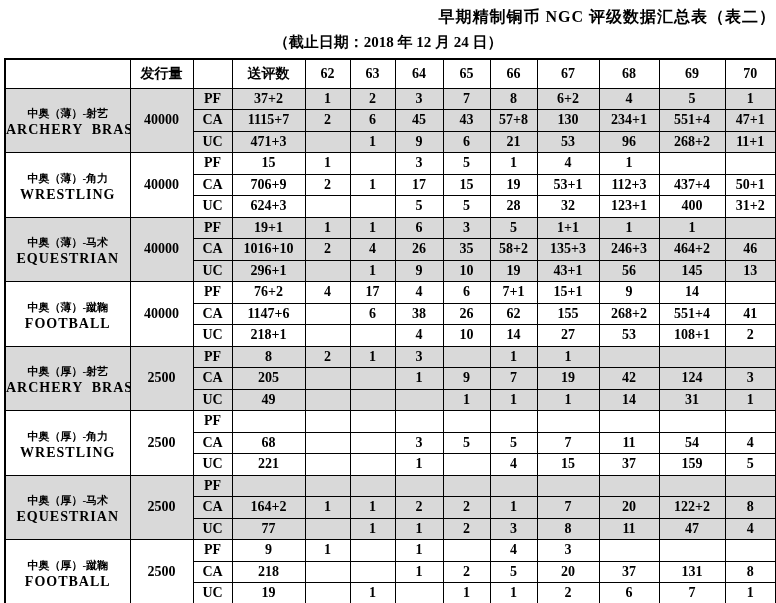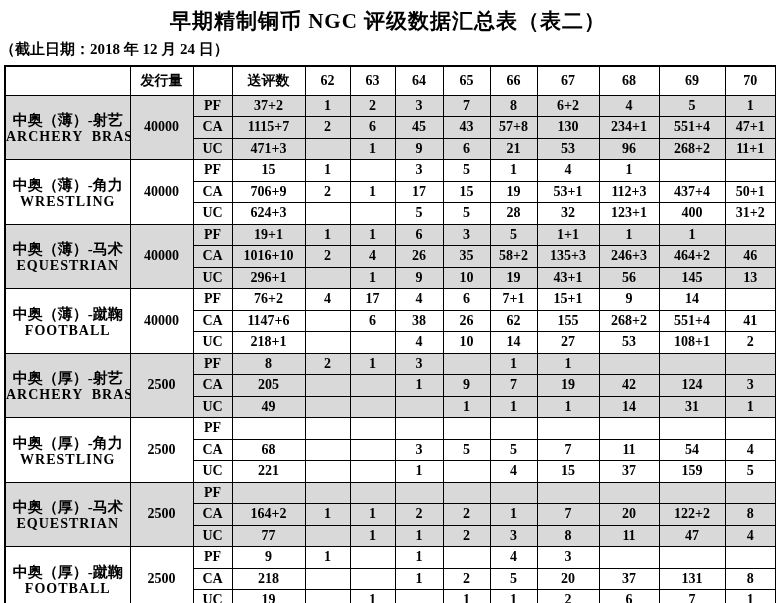--- a/index.html
+++ b/index.html
@@ -5,28 +5,28 @@
   * { box-sizing: border-box; }
   html, body { margin: 0; padding: 0; }
   body {
     width: 776px; height: 603px;
     background: #ffffff;
     overflow: hidden;
     font-family: "Liberation Serif", serif;
     color: #000000;
   }
   .title {
-    text-align: center;
+    text-align: right;
     font-weight: bold;
-    font-size: 21px;
+    font-size: 16px;
     padding-top: 7px;
     letter-spacing: 1px;
   }
   .subtitle {
-    text-align: left;
+    text-align: center;
     font-weight: bold;
     font-size: 15px;
     margin-top: 5px;
   }
   table.grading {
     border-collapse: collapse;
     table-layout: fixed;
     width: 770px;
     height: 540px;
     margin-left: 4px;
@@ -39,21 +39,21 @@
     text-align: center;
     vertical-align: middle;
     font-weight: bold;
     font-size: 14px;
     overflow: hidden;
   }
   thead tr { height: 29px; }
   tbody tr { height: 21.5px; }
   tr.shaded td { background: #d9d9d9; }
   td.label-cell .cn {
-    font-size: 15px;
+    font-size: 11px;
     line-height: 19px;
     letter-spacing: 0px;
   }
   td.label-cell .en {
     font-size: 14px;
     line-height: 13px;
     letter-spacing: 1px;
     white-space: pre;
   }
 </style>

